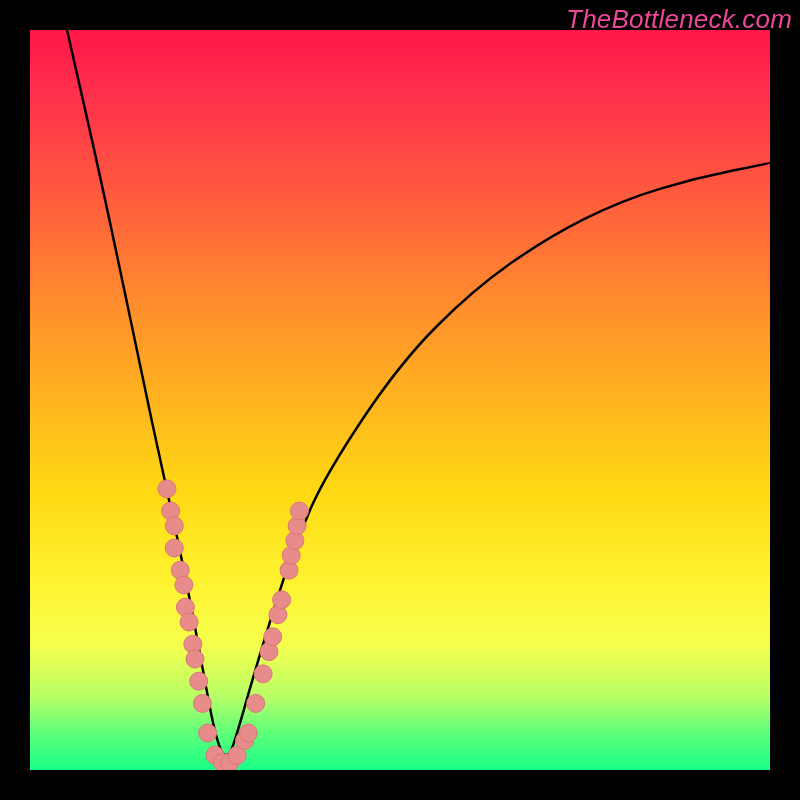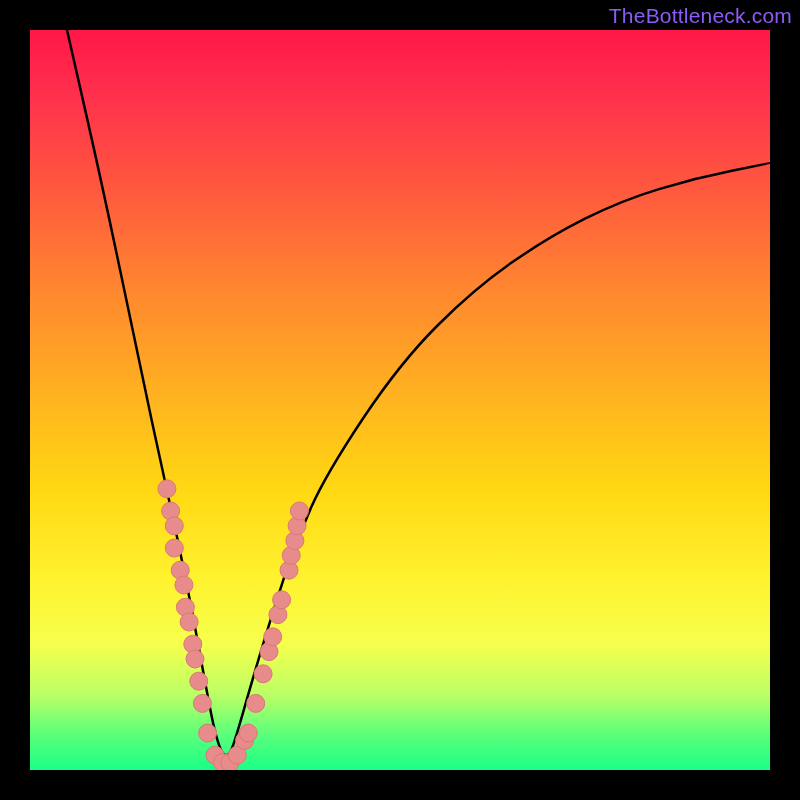--- a/index.html
+++ b/index.html
@@ -45,24 +45,25 @@
     position: absolute;
     left: 0;
     top: 0;
     width: 740px;
     height: 740px;
   }
   .watermark {
     position: absolute;
     top: 4px;
     right: 8px;
-    color: #8b5cf6;
-    font-size: 21px;
+    color: #ec4899;
+    font-size: 26px;
     font-weight: 500;
     letter-spacing: 0.2px;
+    font-style: italic;
   }
 </style>
 </head>
 <body>
 
 <div class="frame">
   <div class="plot">
     <svg class="curve" viewBox="0 0 740 740" preserveAspectRatio="none">
       <path id="curve-path" fill="none" stroke="#000000" stroke-width="2.5" stroke-linecap="round" stroke-linejoin="round" d="M 37.0 0.0 Q 37.0 0.0 55.5 81.4 Q 74.0 162.8 92.5 251.6 Q 111.0 340.4 122.1 392.2 Q 133.2 444.0 140.6 477.3 Q 148.0 510.6 155.4 547.6 Q 162.8 584.6 170.2 625.3 Q 177.6 666.0 181.3 684.5 Q 185.0 703.0 188.7 714.1 Q 192.4 725.2 196.1 725.2 Q 199.8 725.2 203.5 714.1 Q 207.2 703.0 214.6 677.1 Q 222.0 651.2 233.1 614.2 Q 244.2 577.2 255.3 543.9 Q 266.4 510.6 281.2 477.3 Q 296.0 444.0 333.0 388.5 Q 370.0 333.0 407.0 296.0 Q 444.0 259.0 481.0 233.1 Q 518.0 207.2 555.0 188.7 Q 592.0 170.2 629.0 159.1 Q 666.0 148.0 703.0 140.6 T 740.0 133.2"></path>
       <g id="markers">

